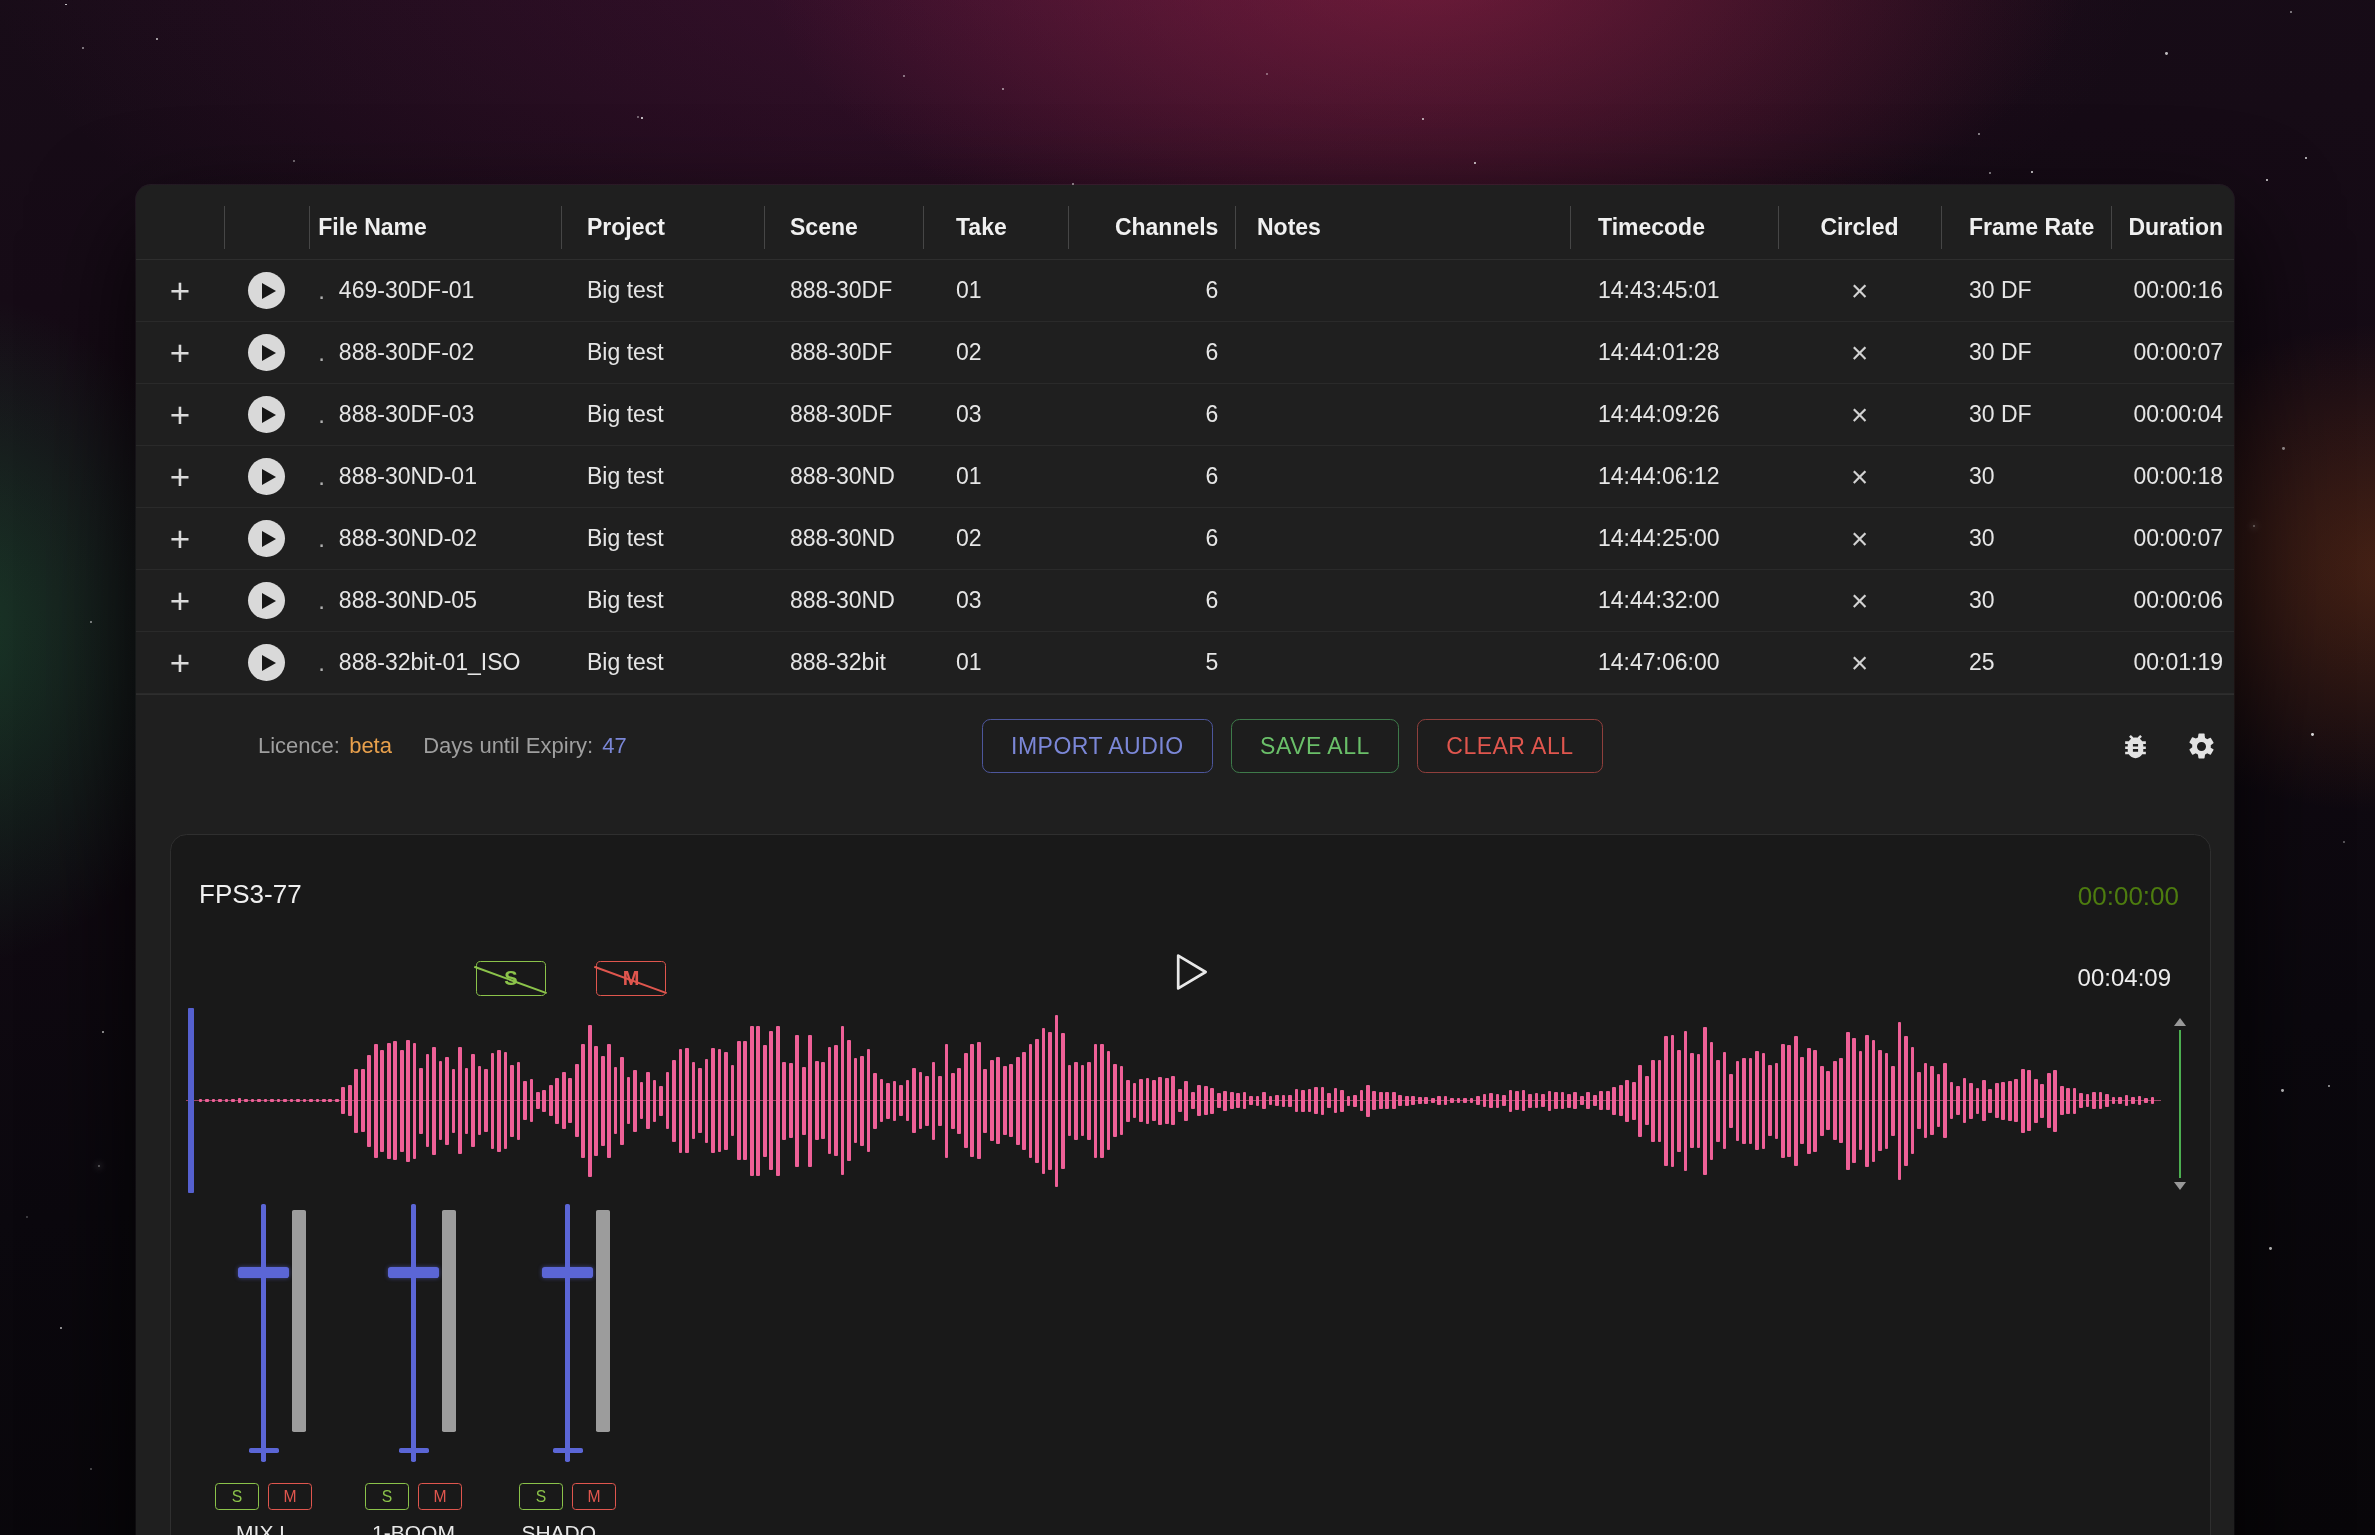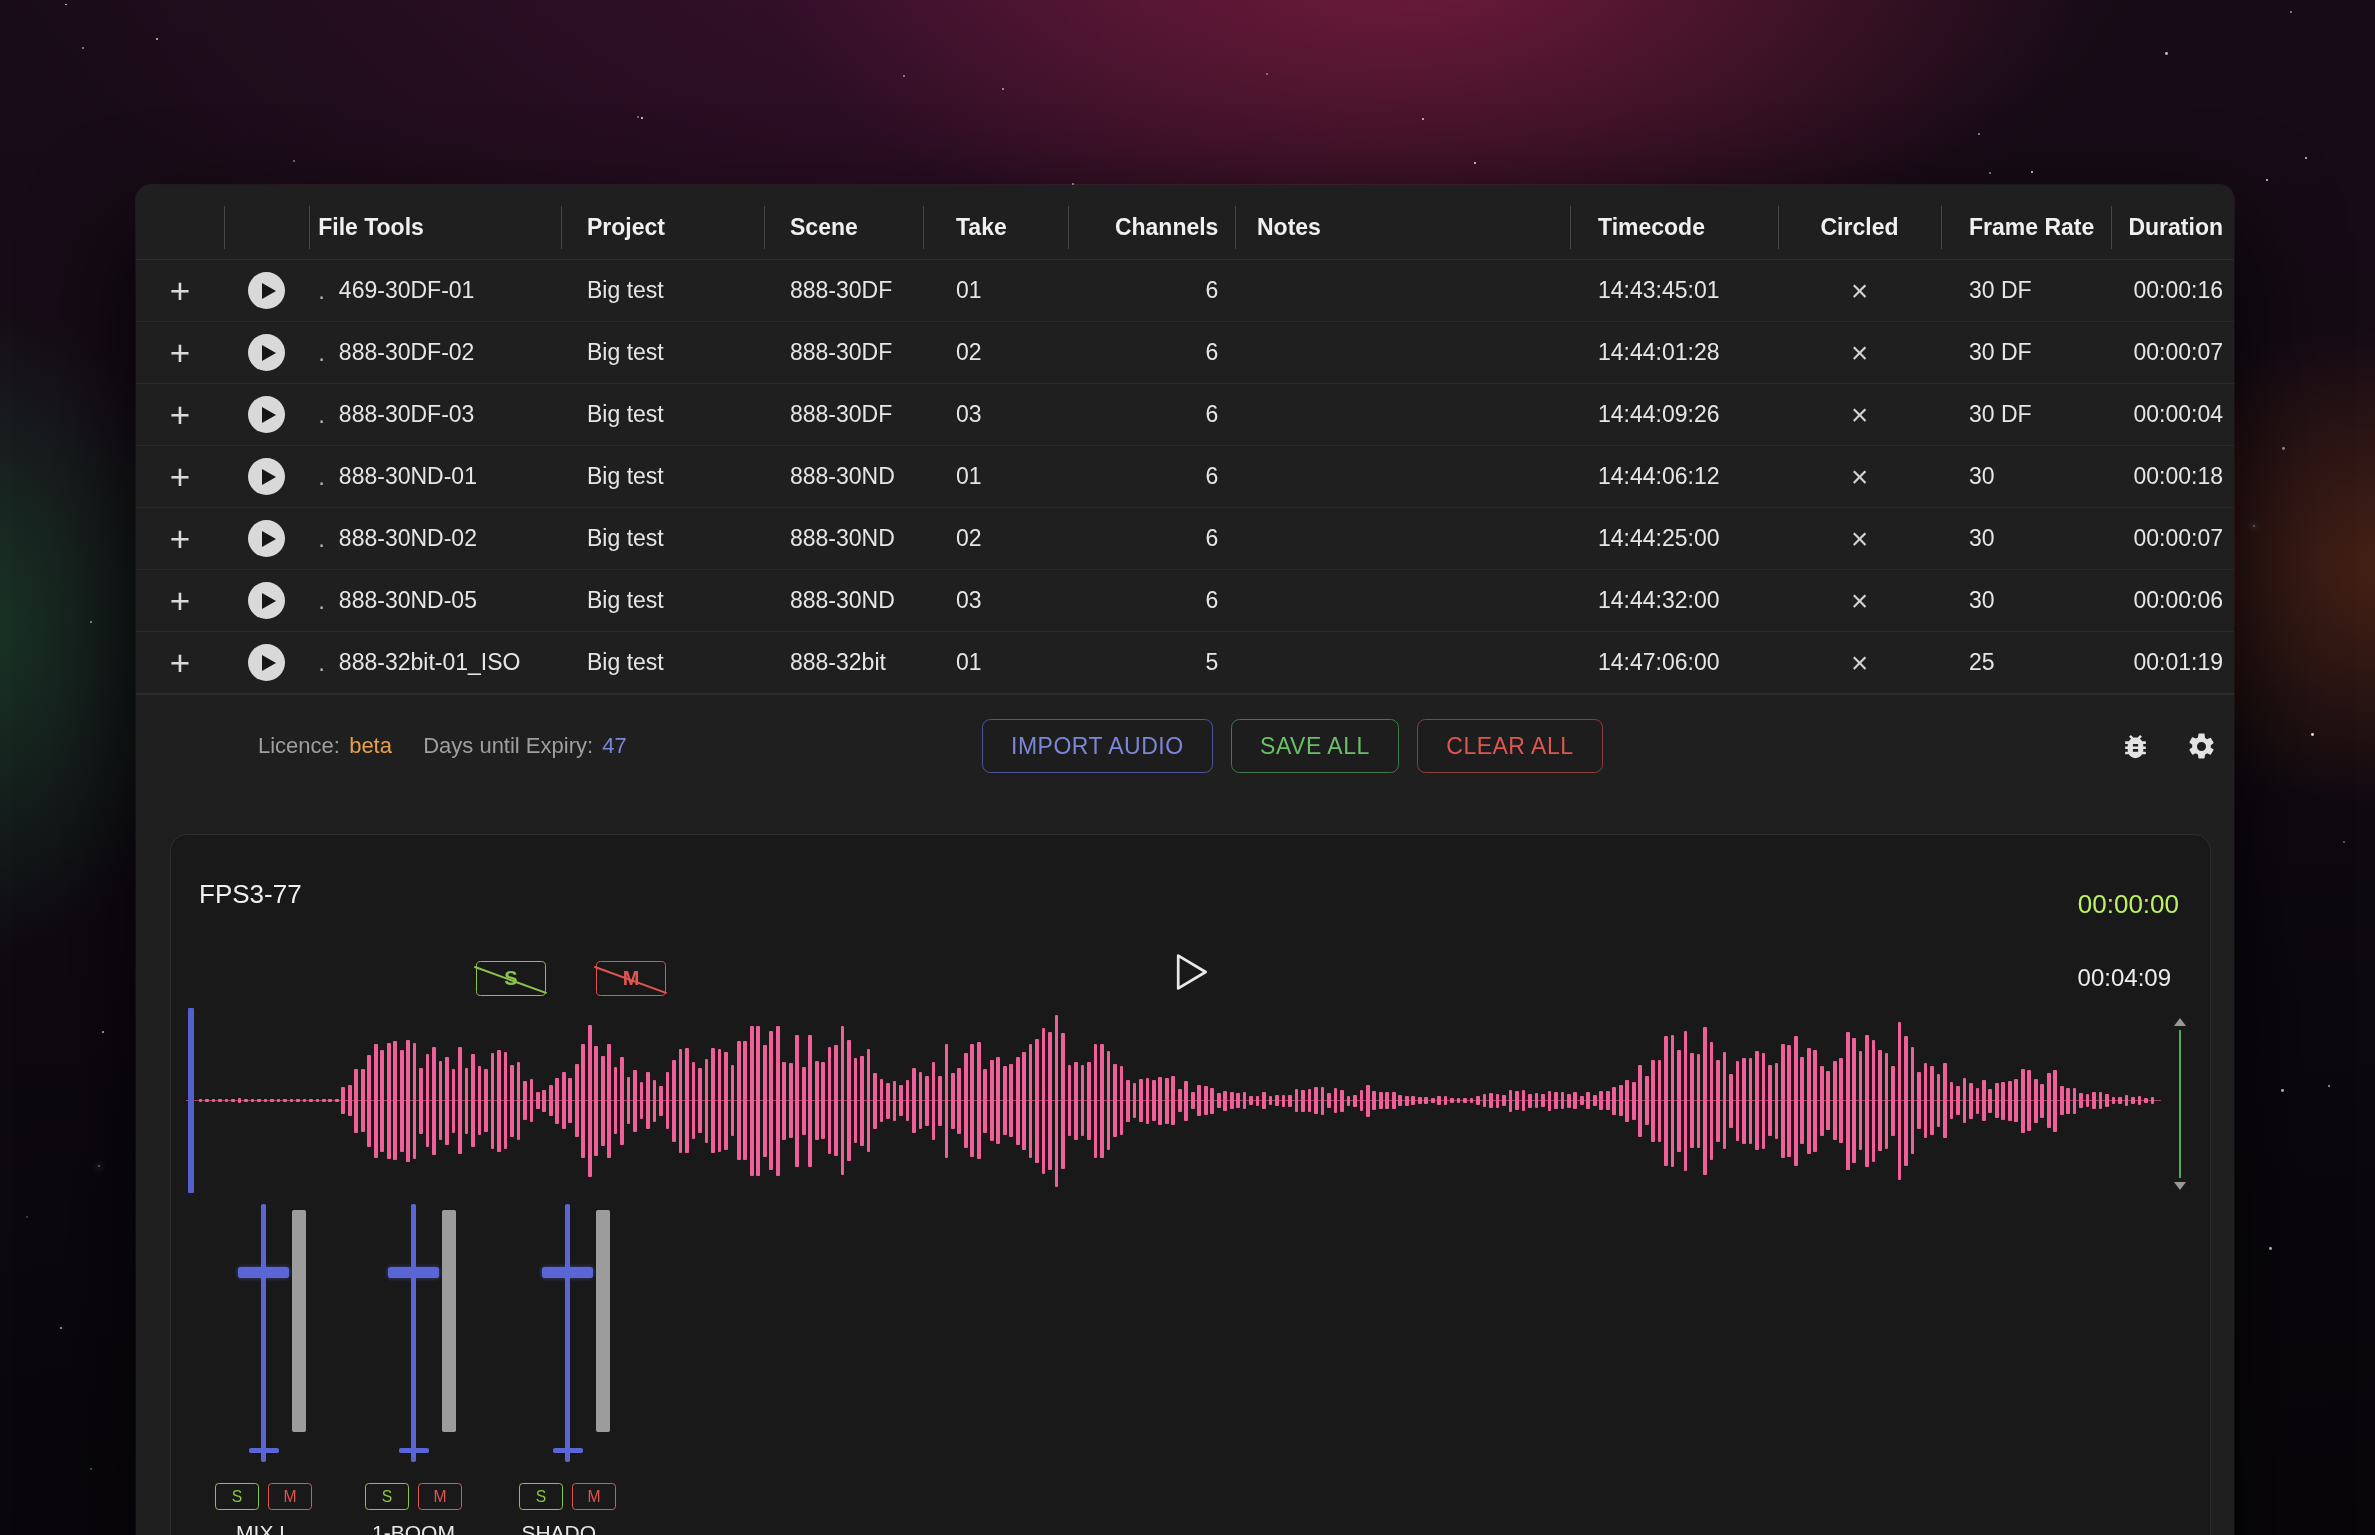--- a/index.html
+++ b/index.html
@@ -106,21 +106,21 @@
   
   .player{
     position:absolute;left:34px;top:649px;width:2039px;height:766px;
     background:#191919;border:0.9px solid #2f2f2f;border-radius:16.6px;
   }
   .dev{position:absolute;left:28px;top:44px;font-size:26px;color:#f0f0f0;}
   .bigtc{
     position:absolute;left:50%;top:14.8px;transform:translateX(-50%);
     font-family:"DejaVu Sans Mono", monospace;font-size:57px;color:#fff;white-space:nowrap;
   }
-  .elapsed{position:absolute;right:31px;top:54px;font-size:26px;color:#bef264;}
+  .elapsed{position:absolute;right:31px;top:46px;font-size:26px;color:#4d7c0f;}
   .strike-btn{
     position:absolute;top:126px;width:68px;height:33px;border-radius:4.6px;
     display:flex;align-items:center;justify-content:center;
     font-size:20px;font-weight:700;cursor:pointer;
   }
   .strike-btn span{position:relative;z-index:1;}
   .strike-btn::after{
     content:"";position:absolute;left:-4.6px;right:-4.6px;top:50%;height:1.8px;transform:rotate(20deg);
   }
   .strike-btn.s{left:305px;border:1.8px solid var(--green,#8bc34a);color:var(--green,#8bc34a);}
@@ -289,21 +289,21 @@
       <div class="star" style="left: 2065px; top: 1083px; width: 1.8px; height: 1.8px; opacity: 0.69;"></div>
       <div class="star" style="left: 1920px; top: 621px; width: 1.8px; height: 1.8px; opacity: 0.34;"></div>
     </div>
 
   <div class="window">
 
 
     <div class="thead tgrid" id="thead">
         <div class="th c-plus"></div>
         <div class="th c-play"></div>
-        <div class="th c-file">File Tools</div>
+        <div class="th c-file">File Name</div>
         <div class="th c-project">Project</div>
         <div class="th c-scene">Scene</div>
         <div class="th c-take">Take</div>
         <div class="th c-channels">Channels</div>
         <div class="th c-notes">Notes</div>
         <div class="th c-timecode">Timecode</div>
         <div class="th c-circled">Circled</div>
         <div class="th c-framerate">Frame Rate</div>
         <div class="th c-duration">Duration</div>
       </div>

